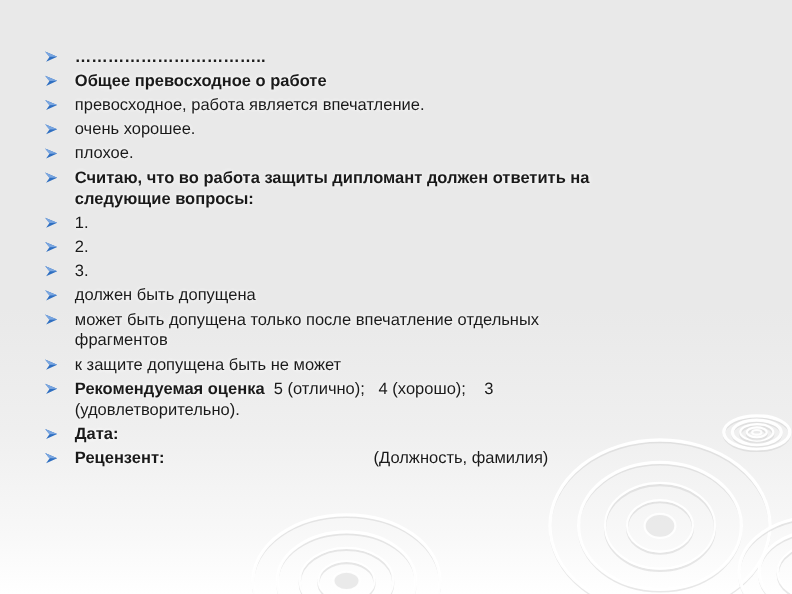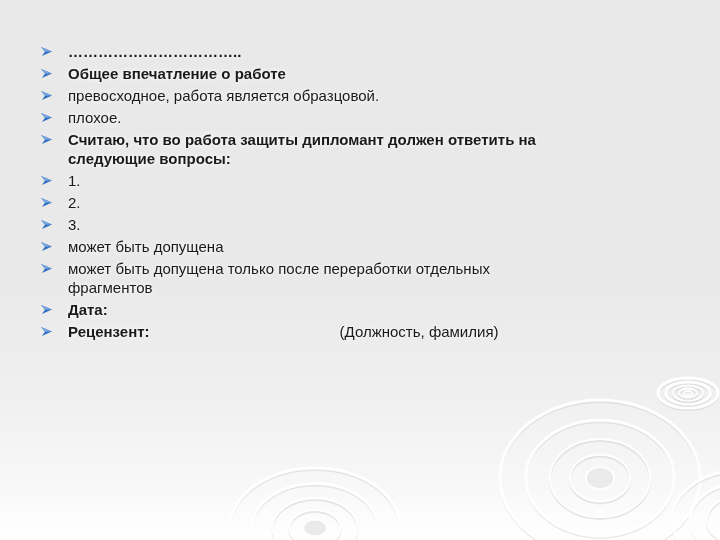--- a/index.html
+++ b/index.html
@@ -85,30 +85,39 @@
       </span>
       <div class="txt bold"><span>……………………………..</span></div>
     </li>
     <li>
       <span class="bullet">
         <svg width="13" height="11" viewBox="0 0 14 12">
           <path d="M1 1 L13 6 L2 11 L5.5 6 Z" fill="#2f6fc1"></path>
           <path d="M1 1 L13 6 L5 6.2 Z" fill="#7aa6e0"></path>
         </svg>
       </span>
-      <div class="txt bold"><span>Общее впечатление о работе</span></div>
-    </li>
-    <li>
-      <span class="bullet">
-        <svg width="13" height="11" viewBox="0 0 14 12">
-          <path d="M1 1 L13 6 L2 11 L5.5 6 Z" fill="#2f6fc1"></path>
-          <path d="M1 1 L13 6 L5 6.2 Z" fill="#7aa6e0"></path>
-        </svg>
-      </span>
-      <div class="txt"><span>превосходное, работа является образцовой.</span></div>
+      <div class="txt bold"><span>Общее превосходное о работе</span></div>
+    </li>
+    <li>
+      <span class="bullet">
+        <svg width="13" height="11" viewBox="0 0 14 12">
+          <path d="M1 1 L13 6 L2 11 L5.5 6 Z" fill="#2f6fc1"></path>
+          <path d="M1 1 L13 6 L5 6.2 Z" fill="#7aa6e0"></path>
+        </svg>
+      </span>
+      <div class="txt"><span>превосходное, работа является впечатление.</span></div>
+    </li>
+    <li>
+      <span class="bullet">
+        <svg width="13" height="11" viewBox="0 0 14 12">
+          <path d="M1 1 L13 6 L2 11 L5.5 6 Z" fill="#2f6fc1"></path>
+          <path d="M1 1 L13 6 L5 6.2 Z" fill="#7aa6e0"></path>
+        </svg>
+      </span>
+      <div class="txt"><span>очень хорошее.</span></div>
     </li>
     <li>
       <span class="bullet">
         <svg width="13" height="11" viewBox="0 0 14 12">
           <path d="M1 1 L13 6 L2 11 L5.5 6 Z" fill="#2f6fc1"></path>
           <path d="M1 1 L13 6 L5 6.2 Z" fill="#7aa6e0"></path>
         </svg>
       </span>
       <div class="txt"><span>плохое.</span></div>
     </li>
@@ -149,31 +158,50 @@
       </span>
       <div class="txt"><span>3.</span></div>
     </li>
     <li>
       <span class="bullet">
         <svg width="13" height="11" viewBox="0 0 14 12">
           <path d="M1 1 L13 6 L2 11 L5.5 6 Z" fill="#2f6fc1"></path>
           <path d="M1 1 L13 6 L5 6.2 Z" fill="#7aa6e0"></path>
         </svg>
       </span>
-      <div class="txt"><span>может быть допущена</span></div>
-    </li>
-    <li>
-      <span class="bullet">
-        <svg width="13" height="11" viewBox="0 0 14 12">
-          <path d="M1 1 L13 6 L2 11 L5.5 6 Z" fill="#2f6fc1"></path>
-          <path d="M1 1 L13 6 L5 6.2 Z" fill="#7aa6e0"></path>
-        </svg>
-      </span>
-      <div class="txt"><span>может быть допущена только после переработки отдельных
+      <div class="txt"><span>должен быть допущена</span></div>
+    </li>
+    <li>
+      <span class="bullet">
+        <svg width="13" height="11" viewBox="0 0 14 12">
+          <path d="M1 1 L13 6 L2 11 L5.5 6 Z" fill="#2f6fc1"></path>
+          <path d="M1 1 L13 6 L5 6.2 Z" fill="#7aa6e0"></path>
+        </svg>
+      </span>
+      <div class="txt"><span>может быть допущена только после впечатление отдельных
 фрагментов</span></div>
+    </li>
+    <li>
+      <span class="bullet">
+        <svg width="13" height="11" viewBox="0 0 14 12">
+          <path d="M1 1 L13 6 L2 11 L5.5 6 Z" fill="#2f6fc1"></path>
+          <path d="M1 1 L13 6 L5 6.2 Z" fill="#7aa6e0"></path>
+        </svg>
+      </span>
+      <div class="txt"><span>к защите допущена быть не может</span></div>
+    </li>
+    <li>
+      <span class="bullet">
+        <svg width="13" height="11" viewBox="0 0 14 12">
+          <path d="M1 1 L13 6 L2 11 L5.5 6 Z" fill="#2f6fc1"></path>
+          <path d="M1 1 L13 6 L5 6.2 Z" fill="#7aa6e0"></path>
+        </svg>
+      </span>
+      <div class="txt"><span class="bold">Рекомендуемая оценка</span><span>  5 (отлично);   4 (хорошо);    3
+(удовлетворительно).</span></div>
     </li>
     <li>
       <span class="bullet">
         <svg width="13" height="11" viewBox="0 0 14 12">
           <path d="M1 1 L13 6 L2 11 L5.5 6 Z" fill="#2f6fc1"></path>
           <path d="M1 1 L13 6 L5 6.2 Z" fill="#7aa6e0"></path>
         </svg>
       </span>
       <div class="txt bold"><span>Дата:</span></div>
     </li>

